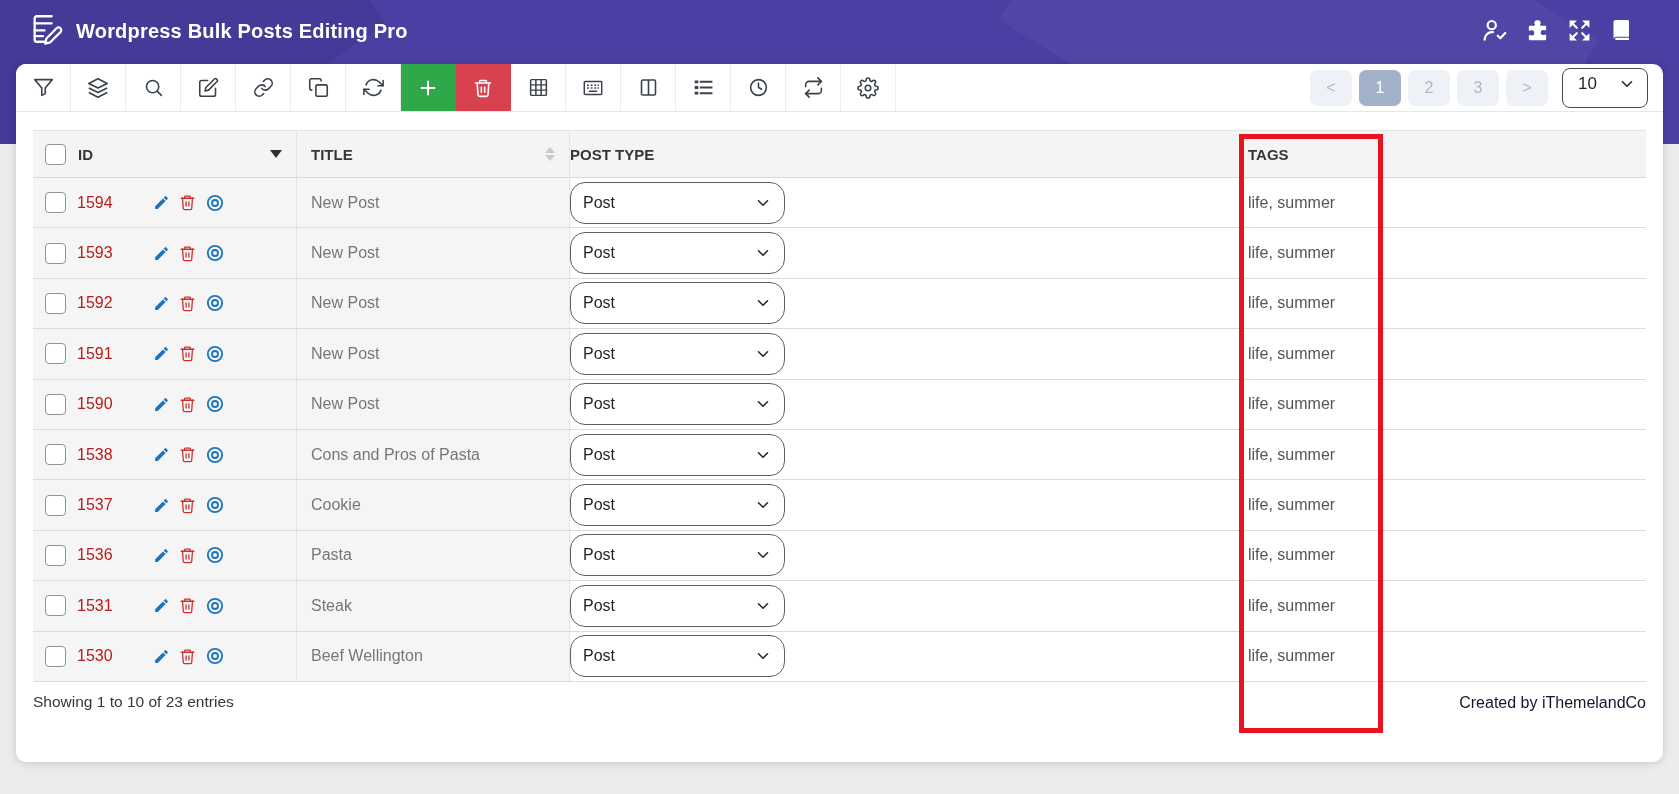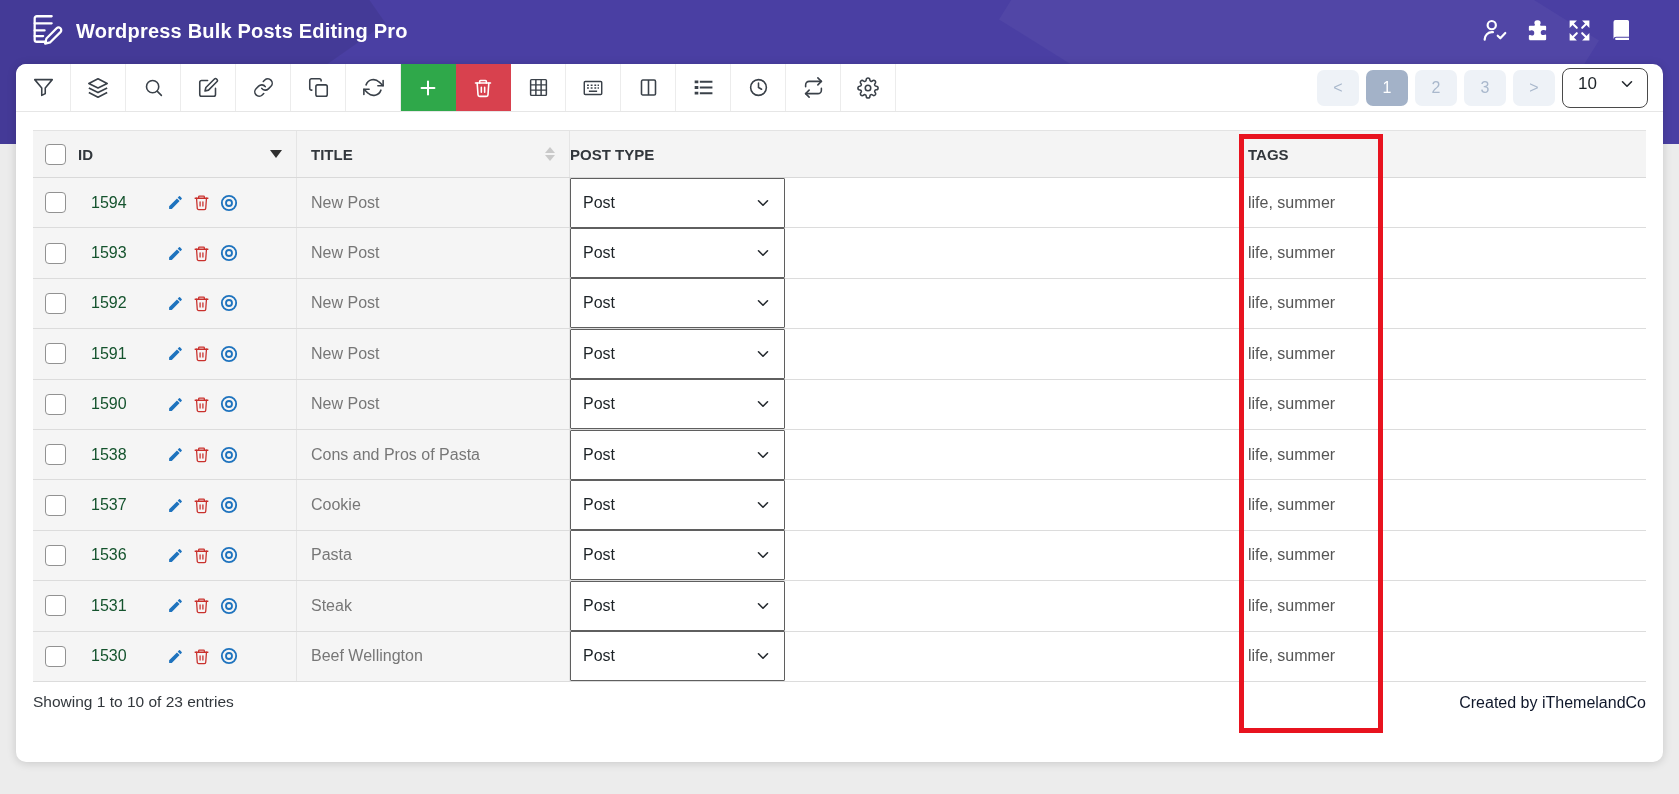--- a/index.html
+++ b/index.html
@@ -31,51 +31,51 @@
     background:#fff;color:#3a4149;border-right:1px solid #ececec;cursor:pointer}
   .tbtn.green{background:#2fa84a;border-color:#2fa84a;color:#fff}
   .tbtn.red{background:#d8414e;border-color:#d8414e;color:#fff}
   .tbtn svg{display:block}
 
   
   .pag{position:absolute;right:15px;top:4px;display:flex;align-items:center;gap:7px;z-index:3}
   .pbtn{width:42px;height:36px;border-radius:7px;background:#eef2f7;color:#a9b8cc;font-size:16px;
     display:flex;align-items:center;justify-content:center;cursor:pointer;user-select:none}
   .pbtn.active{background:#a3b2c8;color:#fff}
-  .ppsel{width:86px;height:40px;box-sizing:border-box;border:1.5px solid #4a4a4a;border-radius:8px;
+  .ppsel{margin-left:7px;width:86px;height:40px;box-sizing:border-box;border:1.5px solid #4a4a4a;border-radius:8px;
     background:#fff;display:flex;align-items:center;justify-content:space-between;padding:0 11px 8px 15px;
     color:#1d2327;font-size:17px;cursor:pointer}
 
   
   .table{position:absolute;left:17px;top:66px;width:1613px}
   .thead{display:flex;height:48px;background:#f4f4f4;border-top:1px solid #e3e3e3;border-bottom:1px solid #d9d9d9;
     font-weight:bold;font-size:15px;color:#32373c;box-sizing:border-box}
   .tr{display:flex;height:50.4px;border-bottom:1px solid #dcdcdc;font-size:16px;box-sizing:border-box}
   .td,.th{height:100%;display:flex;align-items:center;box-sizing:border-box}
   .c1{width:263px;padding-left:12px}
   .c2{width:273px;padding-left:14px;border-left:1px solid #e5e5e5}
   .c3{width:671px;border-left:1px solid #e5e5e5}
   .c4{width:406px;padding-left:8px}
   .tr .c1,.tr .c2{background:#f5f5f5}
   .tr .c3,.tr .c4{background:#fff}
   .cb{width:19px;height:19px;flex:0 0 auto;border:1.5px solid #929292;border-radius:4px;background:#fff;cursor:pointer}
-  .idtxt{margin-left:25px;width:52px;color:#14532d}
+  .idtxt{margin-left:11px;width:52px;color:#b91c1c}
   .hlabel{margin-left:12px}
   .acts{display:flex;align-items:center;gap:9px;margin-left:24px}
   .act{display:flex;align-items:center;cursor:pointer}
   .titletxt{color:#777}
   .tagtxt{color:#555}
   .spacer{flex:1}
   .sort-desc{width:0;height:0;border-left:6px solid transparent;border-right:6px solid transparent;
     border-top:8px solid #2f2f2f;margin-right:14px}
   .sort-both{display:flex;flex-direction:column;gap:2px;margin-right:14px}
   .sort-both i{width:0;height:0;border-left:5px solid transparent;border-right:5px solid transparent;display:block}
   .sort-both .up{border-bottom:6px solid #c9c9c9}
   .sort-both .dn{border-top:6px solid #c9c9c9}
-  .sel{width:215px;height:50px;box-sizing:border-box;border:1.5px solid #5f5f5f;border-radius:1px;background:#fff;
+  .sel{width:215px;height:42px;box-sizing:border-box;border:1.5px solid #5f5f5f;border-radius:15px;background:#fff;
     display:flex;align-items:center;justify-content:space-between;padding:0 12px;color:#1d2327;font-size:16px;cursor:pointer}
 
   
   .showing{position:absolute;left:17px;top:629px;font-size:15.5px;color:#32373c}
   .credit{position:absolute;right:17px;top:630px;font-size:16px;color:#0f172a}
 
   
   .hl{position:absolute;left:1239px;top:134px;width:144px;height:599px;border:5px solid #e8131f;
     box-sizing:border-box;z-index:50;pointer-events:none}
 

